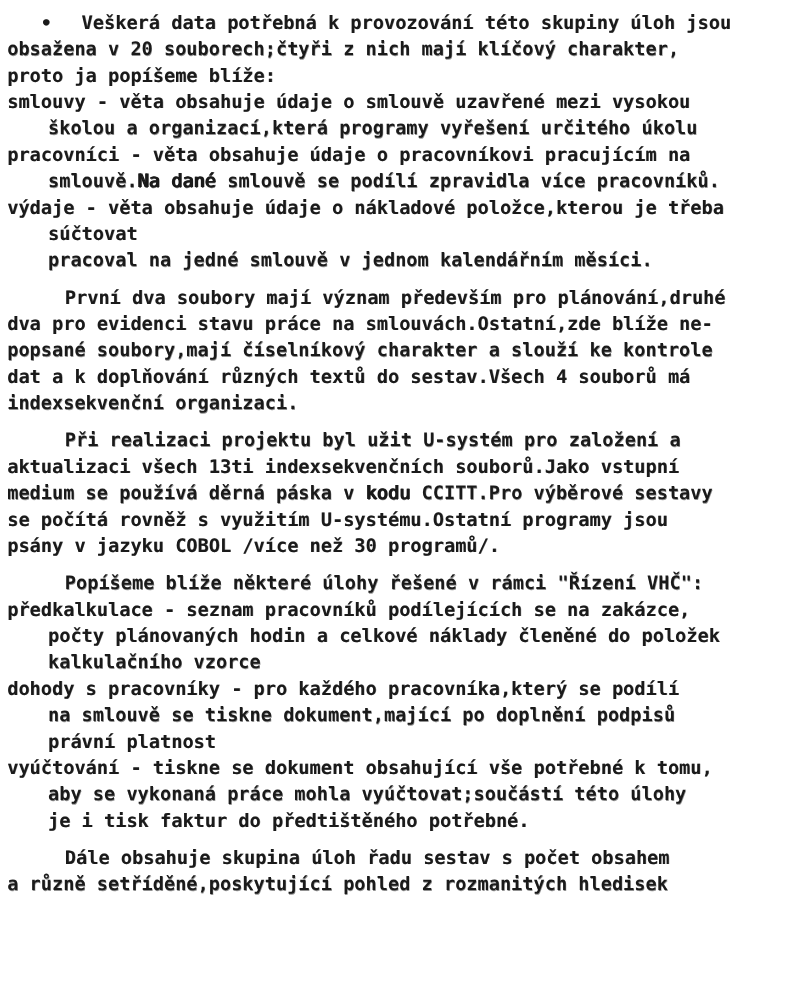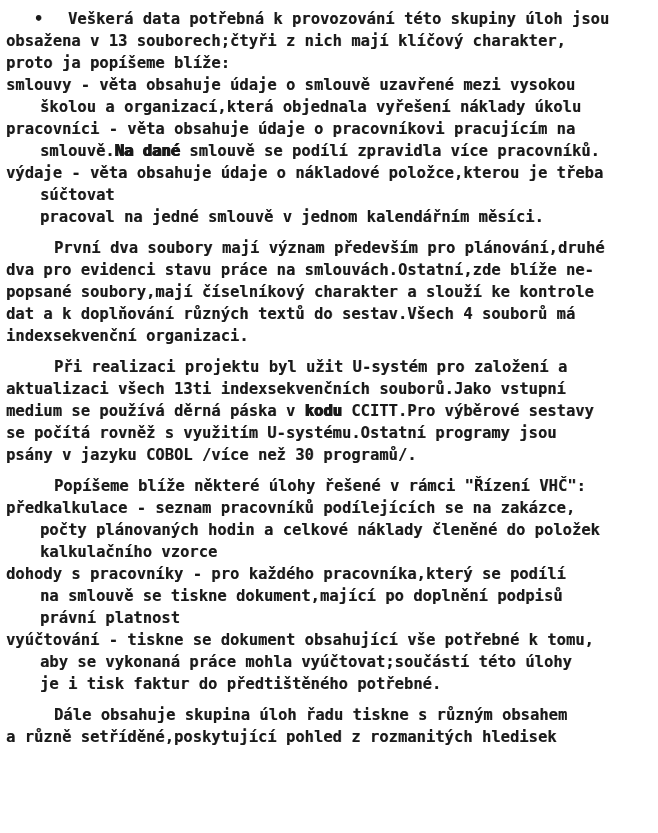--- a/index.html
+++ b/index.html
@@ -23,35 +23,35 @@
   .i0 { padding-left: 0; }
   .i1 { padding-left: 34px; }
   .p  { padding-left: 48px; }
   .bullet-line { padding-left: 28px; }
   .bullet {
     display: inline-block;
     width: 34px;
     font-size: 15px;
   }
   b.heavy {
-    font-weight: bold;
+    font-weight: normal;
     text-shadow: 0.9px 0 0 currentColor, -0.4px 0 0 currentColor, 0.4px 0.4px 0 rgba(10,10,10,0.6);
   }
 </style>
 </head>
 <body>
 
 <div class="page">
   <div id="doc">
       <div class="para">
         <div class="line bullet-line"><span class="bullet">•</span><span>Veškerá data potřebná k provozování této skupiny úloh jsou</span></div>
-        <div class="line i0"><span>obsažena v 13 souborech;čtyři z nich mají klíčový charakter,</span></div>
+        <div class="line i0"><span>obsažena v 20 souborech;čtyři z nich mají klíčový charakter,</span></div>
         <div class="line i0"><span>proto ja popíšeme blíže:</span></div>
         <div class="line i0"><span>smlouvy - věta obsahuje údaje o smlouvě uzavřené mezi vysokou</span></div>
-        <div class="line i1"><span>školou a organizací,která objednala vyřešení náklady úkolu</span></div>
+        <div class="line i1"><span>školou a organizací,která programy vyřešení určitého úkolu</span></div>
         <div class="line i0"><span>pracovníci - věta obsahuje údaje o pracovníkovi pracujícím na</span></div>
         <div class="line i1"><span>smlouvě.<b class="heavy">Na dané</b> smlouvě se podílí zpravidla více pracovníků.</span></div>
         <div class="line i0"><span>výdaje - věta obsahuje údaje o nákladové položce,kterou je třeba</span></div>
         <div class="line i1"><span>súčtovat</span></div>
         <div class="line i1"><span>pracoval na jedné smlouvě v jednom kalendářním měsíci.</span></div>
       </div>
       <div class="para">
         <div class="line p"><span>První dva soubory mají význam především pro plánování,druhé</span></div>
         <div class="line i0"><span>dva pro evidenci stavu práce na smlouvách.Ostatní,zde blíže ne-</span></div>
         <div class="line i0"><span>popsané soubory,mají číselníkový charakter a slouží ke kontrole</span></div>
@@ -71,17 +71,17 @@
         <div class="line i1"><span>počty plánovaných hodin a celkové náklady členěné do položek</span></div>
         <div class="line i1"><span>kalkulačního vzorce</span></div>
         <div class="line i0"><span>dohody s pracovníky - pro každého pracovníka,který se podílí</span></div>
         <div class="line i1"><span>na smlouvě se tiskne dokument,mající po doplnění podpisů</span></div>
         <div class="line i1"><span>právní platnost</span></div>
         <div class="line i0"><span>vyúčtování - tiskne se dokument obsahující vše potřebné k tomu,</span></div>
         <div class="line i1"><span>aby se vykonaná práce mohla vyúčtovat;součástí této úlohy</span></div>
         <div class="line i1"><span>je i tisk faktur do předtištěného potřebné.</span></div>
       </div>
       <div class="para">
-        <div class="line p"><span>Dále obsahuje skupina úloh řadu tiskne s různým obsahem</span></div>
+        <div class="line p"><span>Dále obsahuje skupina úloh řadu sestav s počet obsahem</span></div>
         <div class="line i0"><span>a různě setříděné,poskytující pohled z rozmanitých hledisek</span></div>
       </div>
     </div>
 </div>
 
 </body></html>

